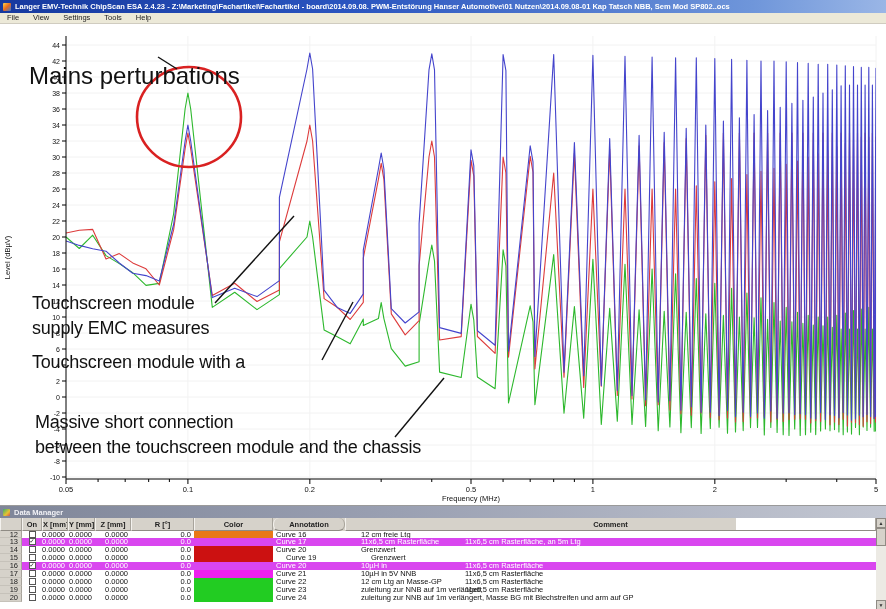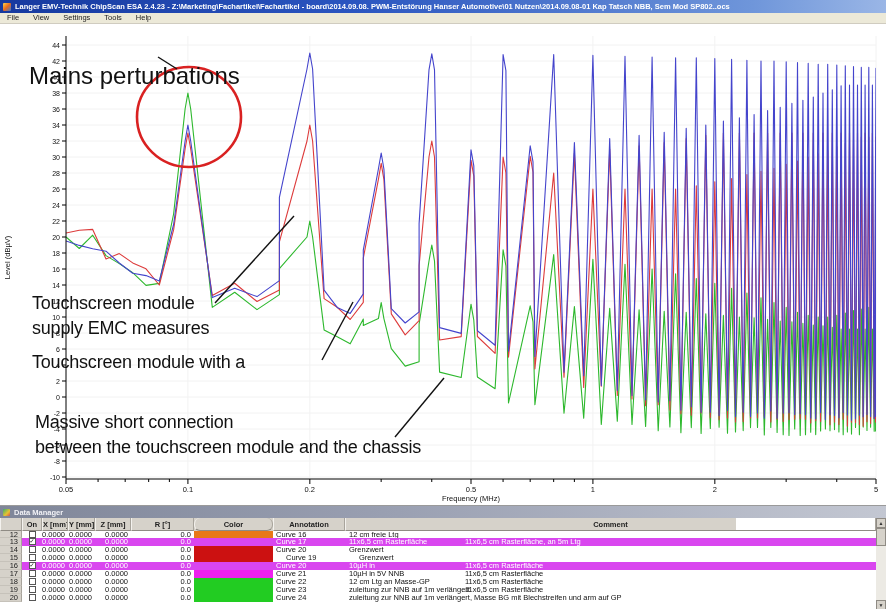--- a/index.html
+++ b/index.html
@@ -39,21 +39,21 @@
   .trow{display:flex;height:8px;background:#fff;}
   .trow.sel{background:#d946ef;color:#fff;}
   .tcell{box-sizing:border-box;height:100%;line-height:8px;overflow:hidden;white-space:nowrap;}
   .numcell{background:#d6d2ca;color:#222;border-right:1px solid #a8a49c;
     border-bottom:1px solid #c6c2ba;text-align:right;padding-right:3px;}
   .cb{display:inline-block;width:7px;height:7px;background:#fff;border:1px solid #555;
     box-sizing:border-box;vertical-align:top;margin-top:0px;line-height:5px;font-size:6px;
     color:#000;text-align:center;}
   .right{text-align:right;padding-right:3px;}
   .commentcell{position:relative;}
-  .c1{position:absolute;left:4px;top:0;}
+  .c1{position:absolute;left:16px;top:0;}
   .c2{position:absolute;left:120px;top:0;}
   
   #dm-scroll{position:absolute;left:876px;top:12px;width:10px;height:92px;background:#eceae4;}
   .sbtn{position:absolute;left:0;width:10px;height:10px;background:#d6d2ca;
     border:1px solid #8f8b84;box-sizing:border-box;font-size:5px;line-height:8px;
     text-align:center;color:#333;}
   #sb-thumb{position:absolute;left:0;top:10px;width:10px;height:18px;background:#d6d2ca;
     border:1px solid #8f8b84;box-sizing:border-box;}
 </style>
 </head>
@@ -233,22 +233,22 @@
       <span id="dm-icon"></span>
       <span>Data Manager</span>
     </div>
     <div id="dm-header">
         <div class="hcell" style="width: 22px; flex: 0 0 22px;"></div>
         <div class="hcell" style="width: 20px; flex: 0 0 20px;">On</div>
         <div class="hcell" style="width: 26px; flex: 0 0 26px;">X [mm]</div>
         <div class="hcell" style="width: 27px; flex: 0 0 27px;">Y [mm]</div>
         <div class="hcell" style="width: 36px; flex: 0 0 36px;">Z [mm]</div>
         <div class="hcell" style="width: 63px; flex: 0 0 63px;">R [°]</div>
-        <div class="hcell" style="width: 79px; flex: 0 0 79px; border-radius: 6px;">Color</div>
-        <div class="hcell" style="width: 72px; flex: 0 0 72px;">Annotation</div>
+        <div class="hcell" style="width: 79px; flex: 0 0 79px;">Color</div>
+        <div class="hcell" style="width: 72px; flex: 0 0 72px; border-radius: 6px;">Annotation</div>
         <div class="hcell" style="width: 531px; flex: 0 0 531px;">Comment</div>
       </div>
     <div id="dm-rows">
         <div class="trow" style="height: 7px; align-items: flex-end;">
           <div class="tcell numcell" style="flex: 0 0 22px; width: 22px;">12</div>
           <div class="tcell " style="flex: 0 0 20px; width: 20px; text-align: center;"><span class="cb"></span></div>
           <div class="tcell right" style="flex: 0 0 26px; width: 26px;">0.0000</div>
           <div class="tcell right" style="flex: 0 0 27px; width: 27px;">0.0000</div>
           <div class="tcell right" style="flex: 0 0 36px; width: 36px;">0.0000</div>
           <div class="tcell right" style="flex: 0 0 63px; width: 63px;">0.0</div>

